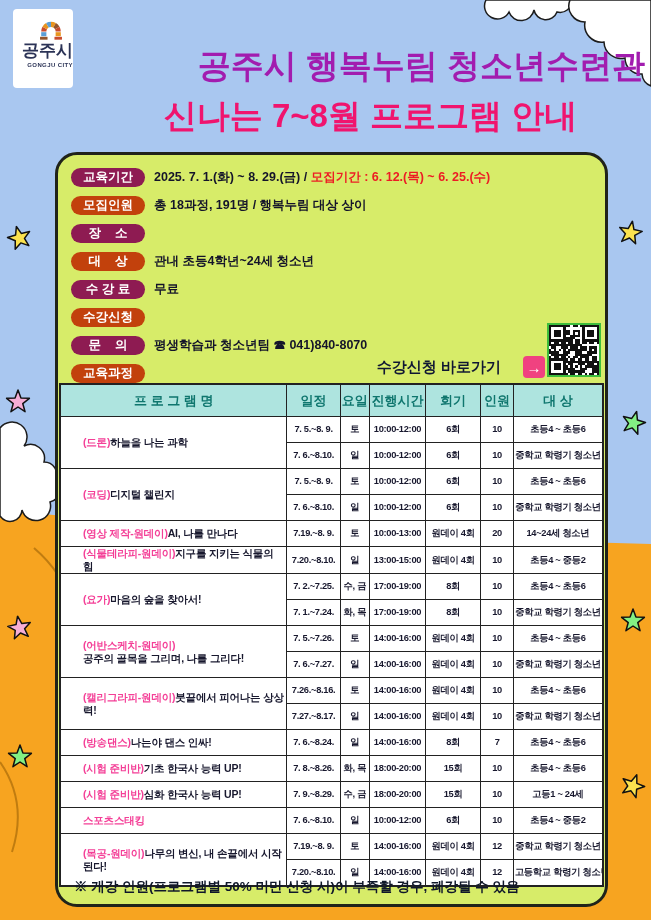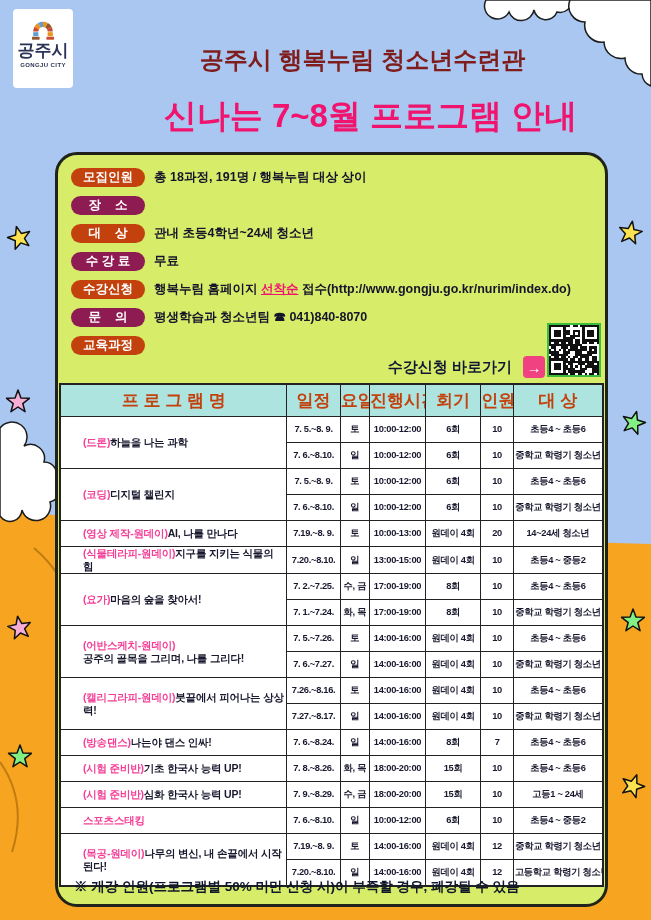--- a/index.html
+++ b/index.html
@@ -2,53 +2,53 @@
 <html><head>
 <meta charset="utf-8">
 <style>
   html,body{margin:0;padding:0;background:#e8e8e8;}
   .canvas{position:relative;width:651px;height:920px;overflow:hidden;background:#a9c7f0;
           font-family:"Liberation Sans",sans-serif;}
   .bg-svg{position:absolute;left:0;top:0;}
 
   
   .logo-box{position:absolute;left:13px;top:9px;width:60px;height:79px;background:#fff;
-            border-radius:4px;display:flex;flex-direction:column;align-items:center;
+            border-radius:4px;display:flex;flex-direction:column;align-items:flex-end;
             padding-top:3px;box-sizing:border-box;}
   .logo-kr{font-size:17px;font-weight:bold;color:#2b3356;line-height:1.05;}
   .logo-en{font-size:6px;font-weight:bold;color:#2b3356;letter-spacing:.4px;margin-top:2px;}
-  .title{position:absolute;left:80px;right:6px;top:44px;text-align:center;color:#7f1d1d;
-         font-size:24px;font-weight:bold;white-space:nowrap;}
+  .title{position:absolute;left:80px;right:6px;top:44px;text-align:right;color:#a21caf;
+         font-size:33px;font-weight:bold;white-space:nowrap;}
   .subtitle{position:absolute;left:96px;right:6px;top:94px;text-align:center;color:#f0146e;
             font-size:33px;font-weight:bold;white-space:nowrap;}
 
   
   .green-box{position:absolute;left:55px;top:152px;width:553px;height:755px;background:#d7ec69;
              border:3px solid #20231a;border-radius:22px;box-sizing:border-box;}
   .info-rows{position:absolute;left:13px;top:8px;right:6px;}
   .info-row{display:flex;align-items:center;height:28px;}
   .pill{width:74px;min-width:74px;height:19px;border-radius:10px;color:#fff;font-size:12.5px;
         font-weight:bold;display:flex;align-items:center;justify-content:center;white-space:pre;}
   .pill.maroon{background:#8e1b52;}
   .pill.blue{background:#c2410c;}
   .info-text{margin-left:9px;font-size:12.5px;font-weight:bold;color:#14142a;white-space:nowrap;}
   .info-text .red{color:#ed1c24;}
   .info-text .link{color:#f0146e;text-decoration:underline;}
 
-  .cta{position:absolute;right:60px;top:201px;display:flex;align-items:center;gap:11px;height:22px;}
+  .cta{position:absolute;right:60px;top:201px;display:flex;align-items:center;gap:22px;height:22px;}
   .cta-label{font-size:15px;font-weight:bold;color:#101733;white-space:nowrap;}
   .arrow-btn{width:22px;height:22px;background:#f04280;border-radius:4px;color:#fff;display:flex;
              align-items:center;justify-content:center;font-size:15px;font-weight:bold;cursor:pointer;}
   .qr{position:absolute;right:4px;top:168px;width:54px;height:54px;background:#fff;
       border:2px solid #3dbd3d;box-sizing:border-box;}
 
   
   .table-wrap{position:absolute;left:1px;right:1px;top:228px;}
   table{width:100%;border-collapse:collapse;table-layout:fixed;background:#fff;border:2px solid #222;}
-  th{background:#aee4df;border:1.5px solid #222;font-size:17px;font-weight:bold;color:#c2410c;
+  th{background:#aee4df;border:1.5px solid #222;font-size:13px;font-weight:bold;color:#0f766e;
      height:31px;padding:0;white-space:nowrap;overflow:hidden;}
   td{border:1.5px solid #222;font-size:9.3px;font-weight:bold;color:#18182e;text-align:center;
      height:25px;padding:0 1px;line-height:1.15;letter-spacing:-0.3px;white-space:nowrap;overflow:hidden;}
   td.name{text-align:left;padding-left:22px;font-size:10.5px;letter-spacing:-0.2px;
           white-space:normal;line-height:1.25;}
   .pk{color:#f43f97;}
 
   .footnote{position:absolute;left:16px;top:723px;font-size:13.5px;font-weight:bold;color:#0f172a;
             white-space:nowrap;}
   .star{position:absolute;}
@@ -110,37 +110,40 @@
     <div class="logo-kr">공주시</div>
     <div class="logo-en">GONGJU CITY</div>
   </div>
   <div class="title">공주시 행복누림 청소년수련관</div>
   <div class="subtitle">신나는 7~8월 프로그램 안내</div>
 
   <div class="green-box">
 
     <div class="info-rows" id="info-rows">
         <div class="info-row">
+          <span class="pill maroon">교육기간</span>
+          <span class="info-text"><span>2025. 7. 1.(화) ~ 8. 29.(금) / </span><span class="red">모집기간 : 6. 12.(목) ~ 6. 25.(수)</span></span>
+        </div>
+        <div class="info-row">
           <span class="pill blue">모집인원</span>
           <span class="info-text"><span>총 18과정, 191명 / 행복누림 대상 상이</span></span>
         </div>
         <div class="info-row">
           <span class="pill maroon">장    소</span>
         </div>
         <div class="info-row">
           <span class="pill blue">대    상</span>
           <span class="info-text"><span>관내 초등4학년~24세 청소년</span></span>
         </div>
         <div class="info-row">
           <span class="pill maroon">수 강 료</span>
           <span class="info-text"><span>무료</span></span>
         </div>
         <div class="info-row">
           <span class="pill blue">수강신청</span>
-          <span class="info-text"><span>행복누림 홈페이지 </span><span class="link">선착순</span><span> 접수(http://www.gongju.go.kr/nurim/index.do)</span></span>
         </div>
         <div class="info-row">
           <span class="pill maroon">문    의</span>
           <span class="info-text"><span>평생학습과 청소년팀 ☎ 041)840-8070</span></span>
         </div>
         <div class="info-row">
           <span class="pill blue">교육과정</span>
         </div>
       </div>
 

